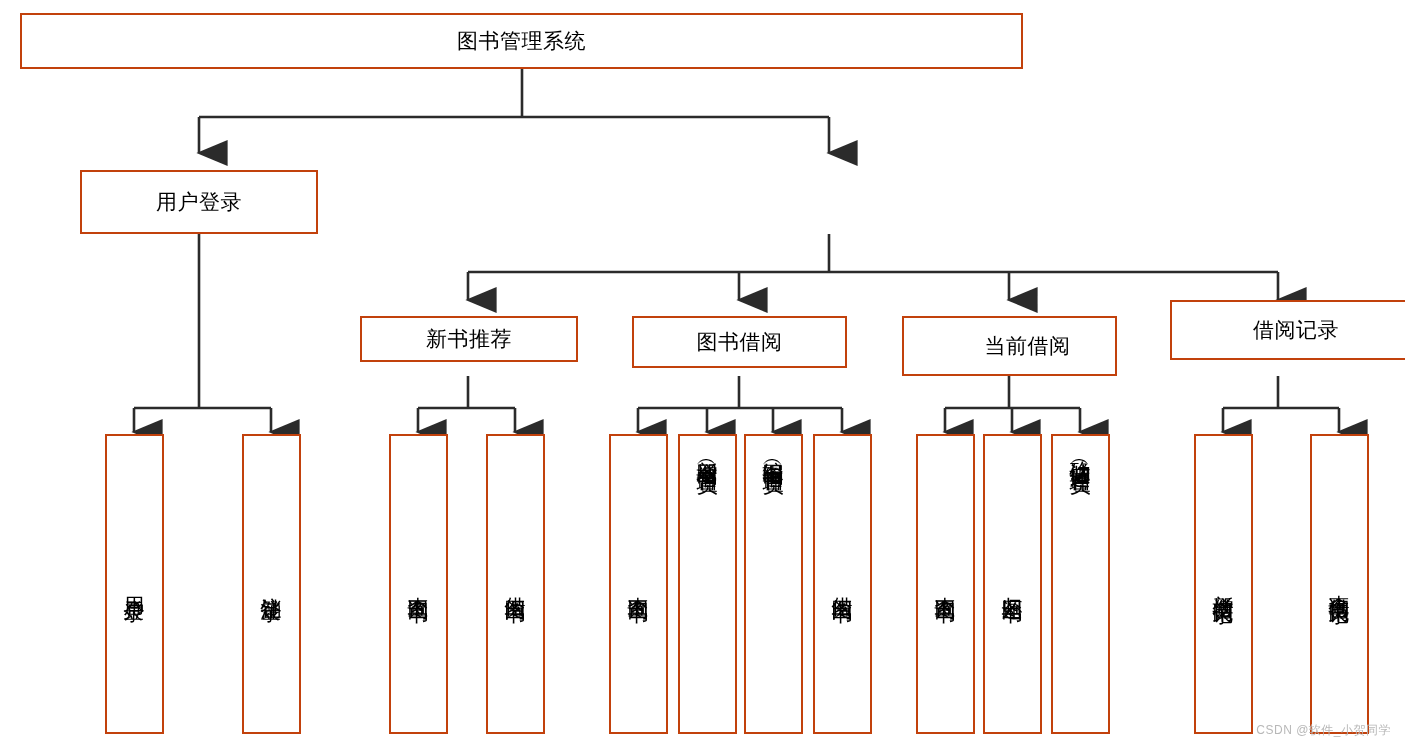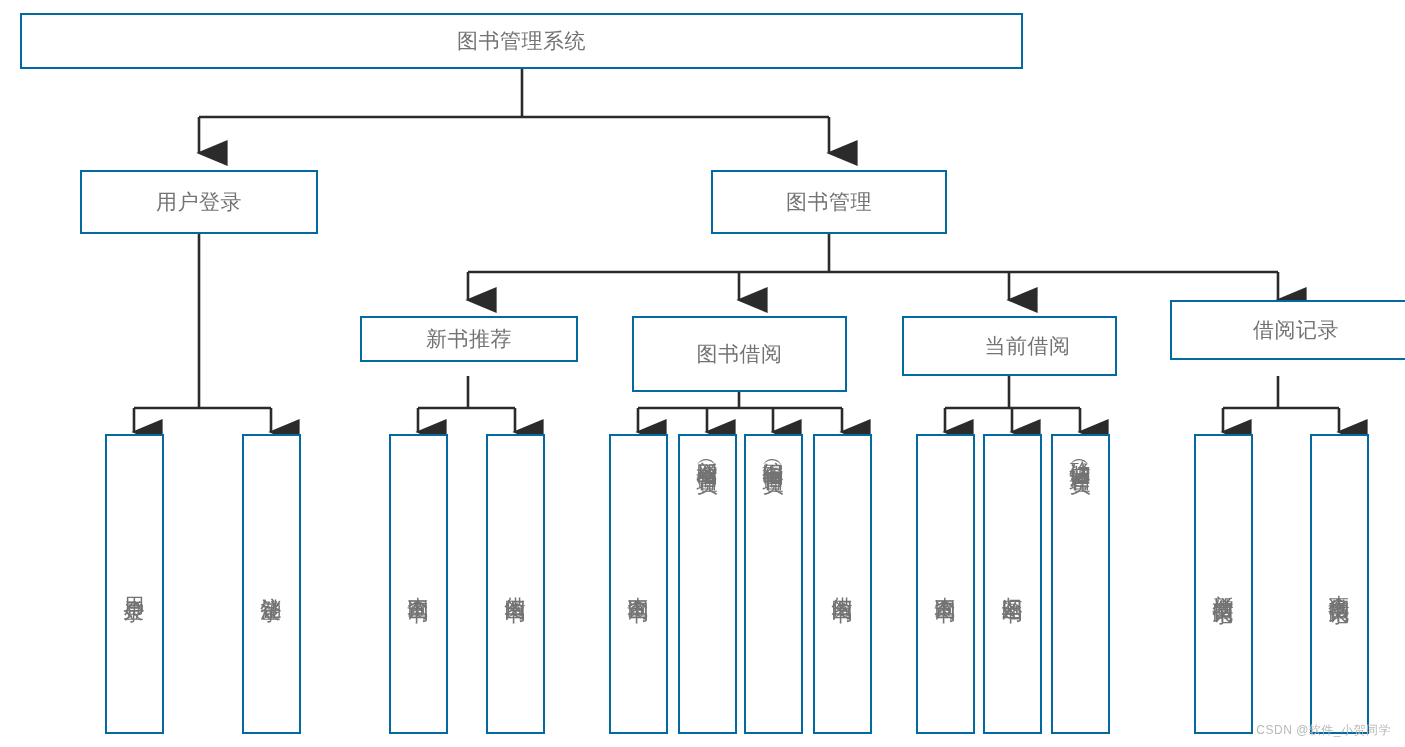--- a/index.html
+++ b/index.html
@@ -22,25 +22,25 @@
     left: 0;
     top: 0;
     width: 1405px;
     height: 747px;
     pointer-events: none;
   }
   .node {
     position: absolute;
     box-sizing: border-box;
     background: #ffffff;
-    border: 2px solid #0369a1;
+    border: 2px solid #c2410c;
     display: flex;
     align-items: center;
     justify-content: center;
-    color: #737373;
+    color: #000000;
     z-index: 3;
   }
   .node .label {
     display: block;
     text-align: center;
     line-height: 1.18;
     white-space: pre;
   }
   .node.h .label {
     font-size: 21px;
@@ -128,28 +128,25 @@
     </g>
   </svg>
 
   <div class="node h" style="left:20px; top:13px; width:1003px; height:56px;">
     <span class="label">图书管理系统</span>
   </div>
 
   <div class="node h" style="left:80px; top:170px; width:238px; height:64px;">
     <span class="label">用户登录</span>
   </div>
-  <div class="node h" style="left:711px; top:170px; width:236px; height:64px;">
-    <span class="label">图书管理</span>
-  </div>
 
   <div class="node h" style="left:360px; top:316px; width:218px; height:46px;">
     <span class="label">新书推荐</span>
   </div>
-  <div class="node h" style="left:632px; top:316px; width:215px; height:76px;">
+  <div class="node h" style="left:632px; top:316px; width:215px; height:52px;">
     <span class="label">图书借阅</span>
   </div>
   <div class="node h" style="left:902px; top:316px; width:215px; height:60px;padding-left:36px;">
     <span class="label">当前借阅</span>
   </div>
   <div class="node h" style="left:1170px; top:300px; width:252px; height:60px;">
     <span class="label">借阅记录</span>
   </div>
 
   <div class="node v centered" style="left:105px; top:434px; width:59px; height:300px;">

